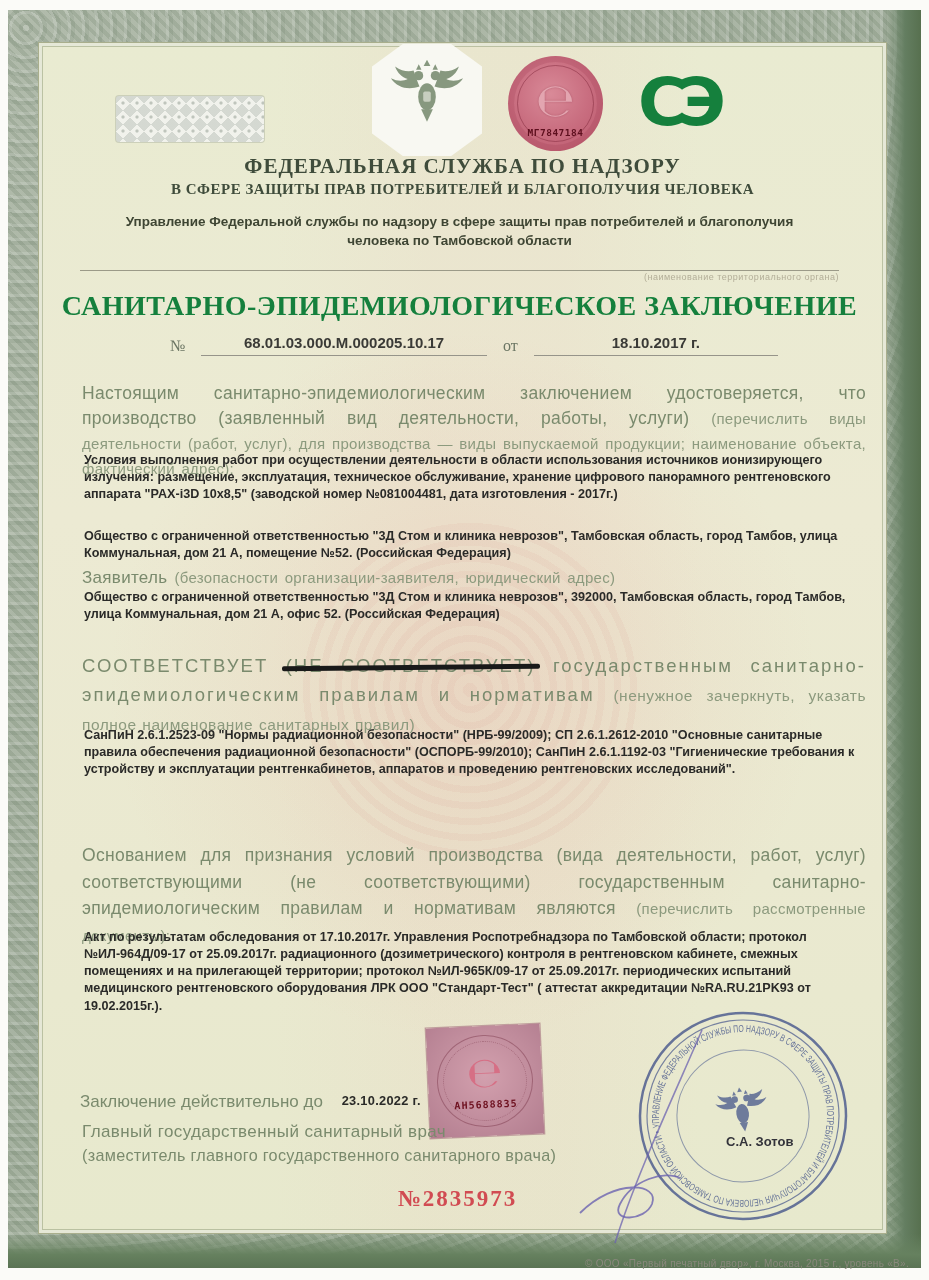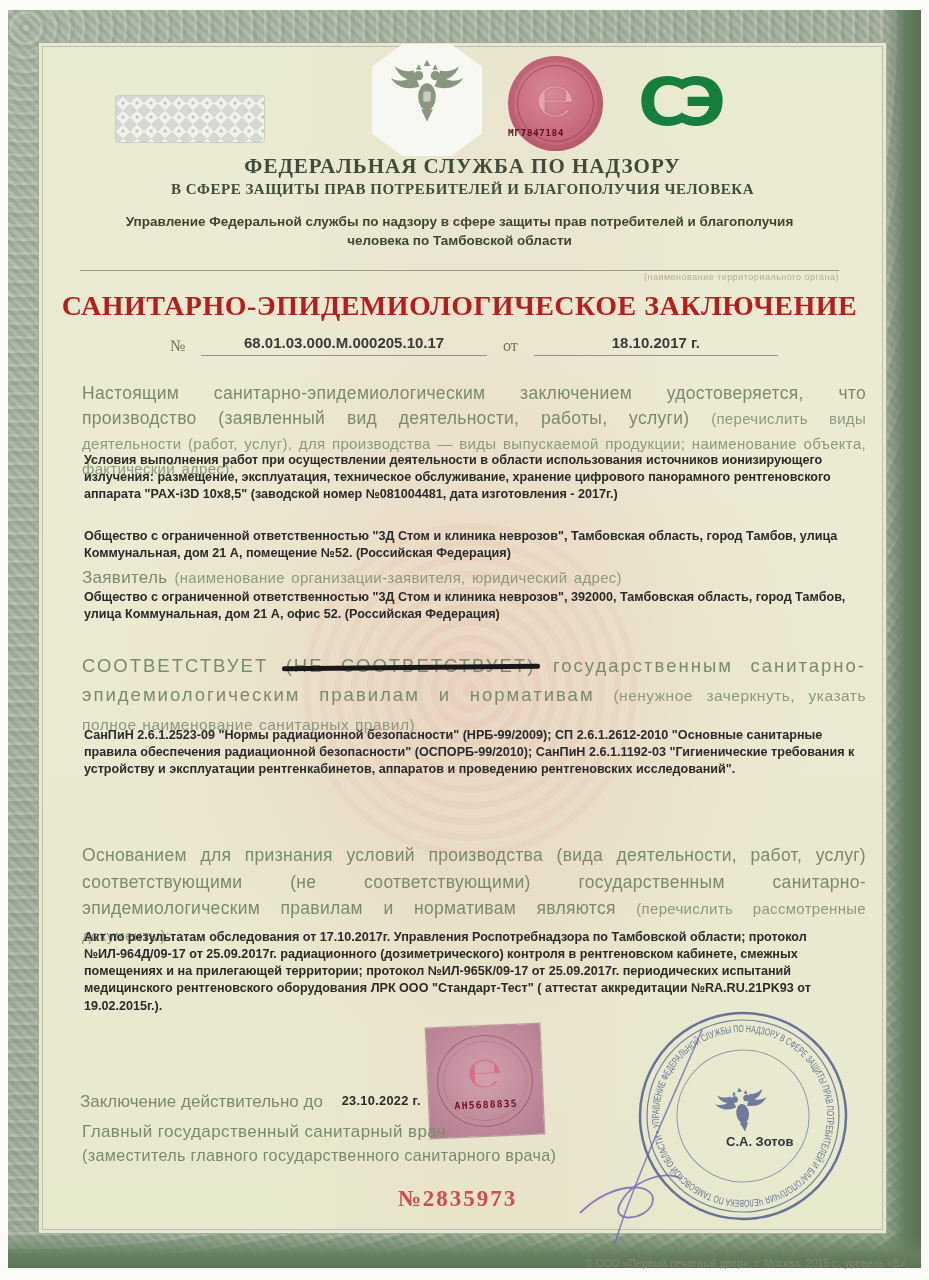--- a/index.html
+++ b/index.html
@@ -36,36 +36,36 @@
     background-size:14px 14px;box-shadow:0 0 0 1px rgba(160,168,150,.4);}
   .emblem-badge{position:absolute;left:372px;top:44px;width:110px;height:112px;background:#f8f8f2;
     clip-path:polygon(28% 0,72% 0,100% 20%,100% 80%,72% 100%,28% 100%,0 80%,0 20%);
     display:flex;align-items:center;justify-content:center;}
   .holo-red{position:absolute;left:508px;top:56px;width:95px;height:95px;border-radius:50%;
     background:radial-gradient(circle at 45% 40%, #d98a98 0%, #c96e80 48%, #b9556a 100%);
     box-shadow:inset 0 0 0 6px rgba(150,50,70,.18);display:flex;align-items:center;justify-content:center;}
   .holo-red::before{content:"";position:absolute;inset:9px;border-radius:50%;border:1px solid rgba(120,30,50,.45);}
   .holo-red .swirl{font-family:"DejaVu Sans",sans-serif;font-size:46px;color:#e3a5b0;line-height:1;
     text-shadow:0 0 2px rgba(120,30,50,.4);transform:translateY(-4px);}
-  .holo-red .code{position:absolute;bottom:13px;left:0;right:0;
+  .holo-red .code{position:absolute;bottom:13px;left:0;right:0;text-align:center;
     font-family:"DejaVu Sans Mono",monospace;font-size:9.5px;font-weight:bold;color:#5e0f1e;letter-spacing:.5px;}
   .se-logo{position:absolute;left:638px;top:70px;font-family:"DejaVu Sans",sans-serif;
     font-weight:900;font-size:66px;letter-spacing:-9px;color:#15803d;line-height:1;}
   
   .hdr{position:absolute;left:60px;right:64px;text-align:center;color:#3f4c3b;
     font-family:"Liberation Serif",serif;font-weight:bold;}
   .hdr.l1{top:154px;font-size:21px;letter-spacing:1px;}
   .hdr.l2{top:181px;font-size:15px;letter-spacing:.5px;}
   .dept{position:absolute;left:110px;right:120px;top:213px;text-align:center;color:#3e4533;
     font-size:13.5px;font-weight:bold;line-height:1.4;}
   .org-rule{position:absolute;left:80px;right:90px;top:270px;border-top:1px solid #9b9a88;}
   .org-caption{position:absolute;left:80px;right:90px;top:272px;text-align:right;
     font-size:9px;color:#b3ae98;letter-spacing:.5px;}
   .doc-title{position:absolute;left:60px;right:70px;top:290px;text-align:center;
-    font-family:"Liberation Serif",serif;font-weight:bold;font-size:28px;color:#b91c1c;letter-spacing:.5px;}
+    font-family:"Liberation Serif",serif;font-weight:bold;font-size:28px;color:#15803d;letter-spacing:.5px;}
   
   .numrow{position:absolute;left:170px;top:334px;width:608px;display:flex;align-items:flex-end;gap:16px;}
   .numrow .lbl{font-family:"Liberation Serif",serif;font-size:16px;color:#6b7563;padding-bottom:1px;}
   .numrow .fill{border-bottom:1px solid #96948a;text-align:center;font-weight:bold;
     font-size:15px;color:#3a3a36;padding-bottom:4px;}
   .numrow .f1{width:290px;}
   .numrow .f2{width:248px;}
   
   .form-txt{color:#7a8a6d;}
   .form-cap{color:#8c9a7e;font-size:15px;}
@@ -160,21 +160,21 @@
 
   <div class="p-form p-certify">
     <span class="form-txt">Настоящим санитарно-эпидемиологическим заключением удостоверяется, что производство (заявленный вид деятельности, работы, услуги) </span>
     <span class="form-cap">(перечислить виды деятельности (работ, услуг), для производства — виды выпускаемой продукции; наименование объекта, фактический адрес):</span>
   </div>
   <div class="typed t-activity">Условия выполнения работ при осуществлении деятельности в области использования источников ионизирующего излучения: размещение, эксплуатация, техническое обслуживание, хранение цифрового панорамного рентгеновского аппарата "PAX-i3D 10x8,5" (заводской номер №081004481, дата изготовления - 2017г.)</div>
   <div class="typed t-object">Общество с ограниченной ответственностью "3Д Стом и клиника неврозов", Тамбовская область, город Тамбов, улица Коммунальная, дом 21 А, помещение №52. (Российская Федерация)</div>
 
   <div class="p-form p-applicant">
     <span class="form-txt">Заявитель </span>
-    <span class="form-cap">(наименование организации-заявителя, юридический адрес)</span>
+    <span class="form-cap">(безопасности организации-заявителя, юридический адрес)</span>
   </div>
   <div class="typed t-applicant">Общество с ограниченной ответственностью "3Д Стом и клиника неврозов", 392000, Тамбовская область, город Тамбов, улица Коммунальная, дом 21 А, офис 52. (Российская Федерация)</div>
 
   <div class="p-form p-conform">
     <span class="form-txt">СООТВЕТСТВУЕТ </span>
     <span class="form-txt strike">(НЕ СООТВЕТСТВУЕТ)</span>
     <span class="form-txt"> государственным санитарно-эпидемиологическим правилам и нормативам </span>
     <span class="form-cap">(ненужное зачеркнуть, указать полное наименование санитарных правил)</span>
   </div>
   <div class="typed t-regulations">СанПиН 2.6.1.2523-09 "Нормы радиационной безопасности" (НРБ-99/2009); СП 2.6.1.2612-2010 "Основные санитарные правила обеспечения радиационной безопасности" (ОСПОРБ-99/2010); СанПиН 2.6.1.1192-03 "Гигиенические требования к устройству и эксплуатации рентгенкабинетов, аппаратов и проведению рентгеновских исследований".</div>

